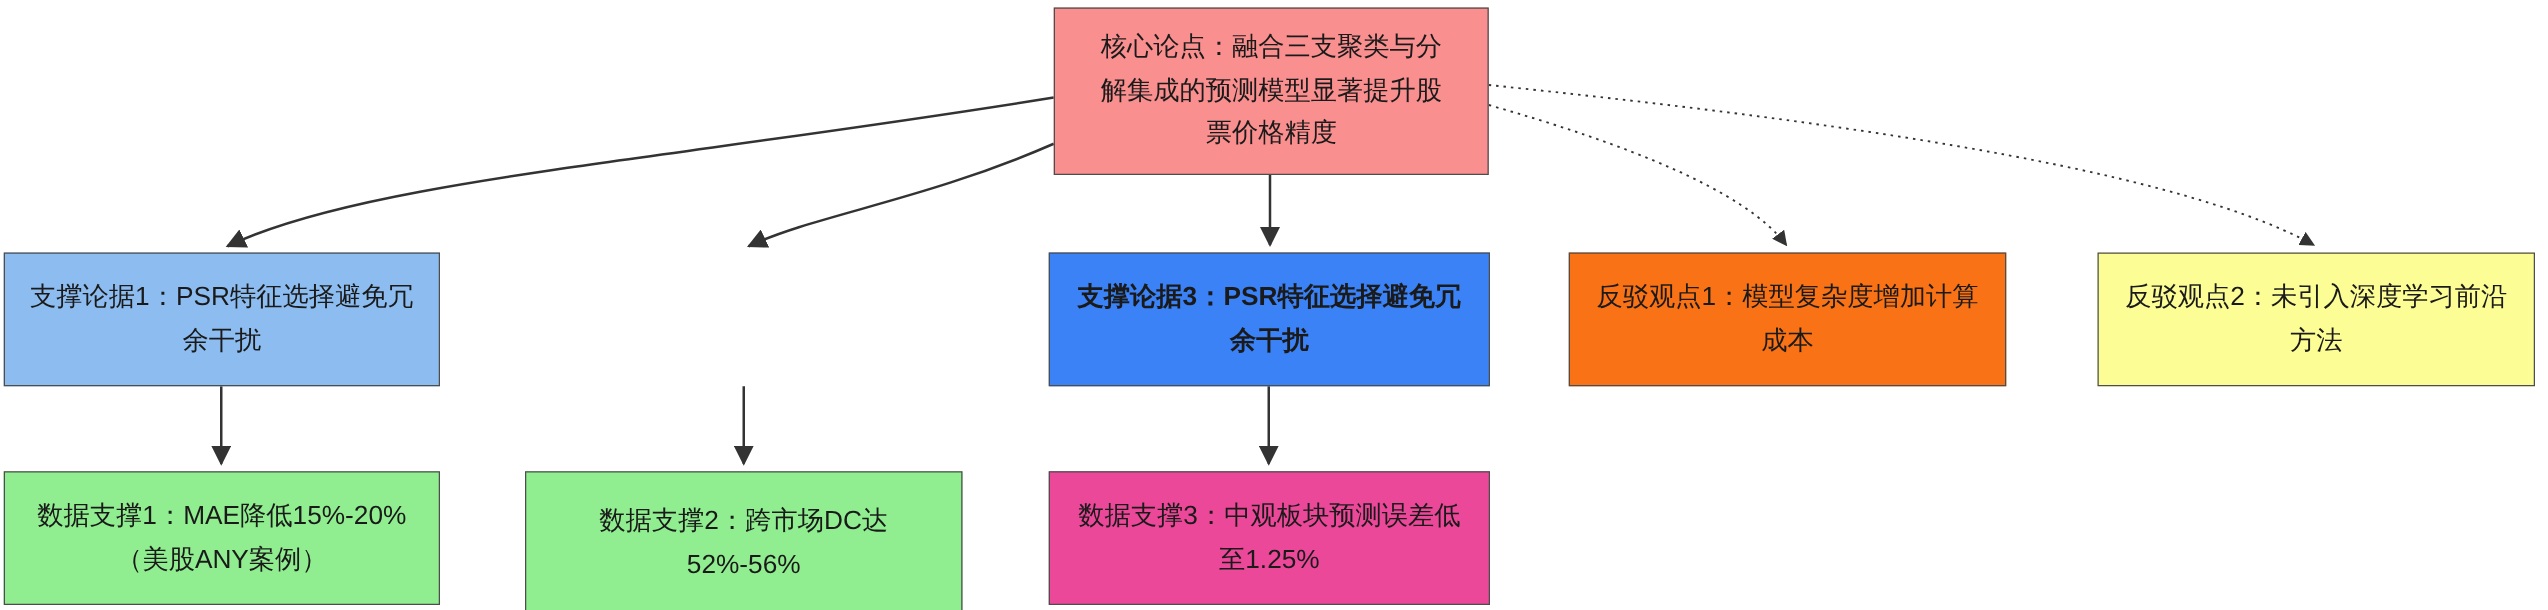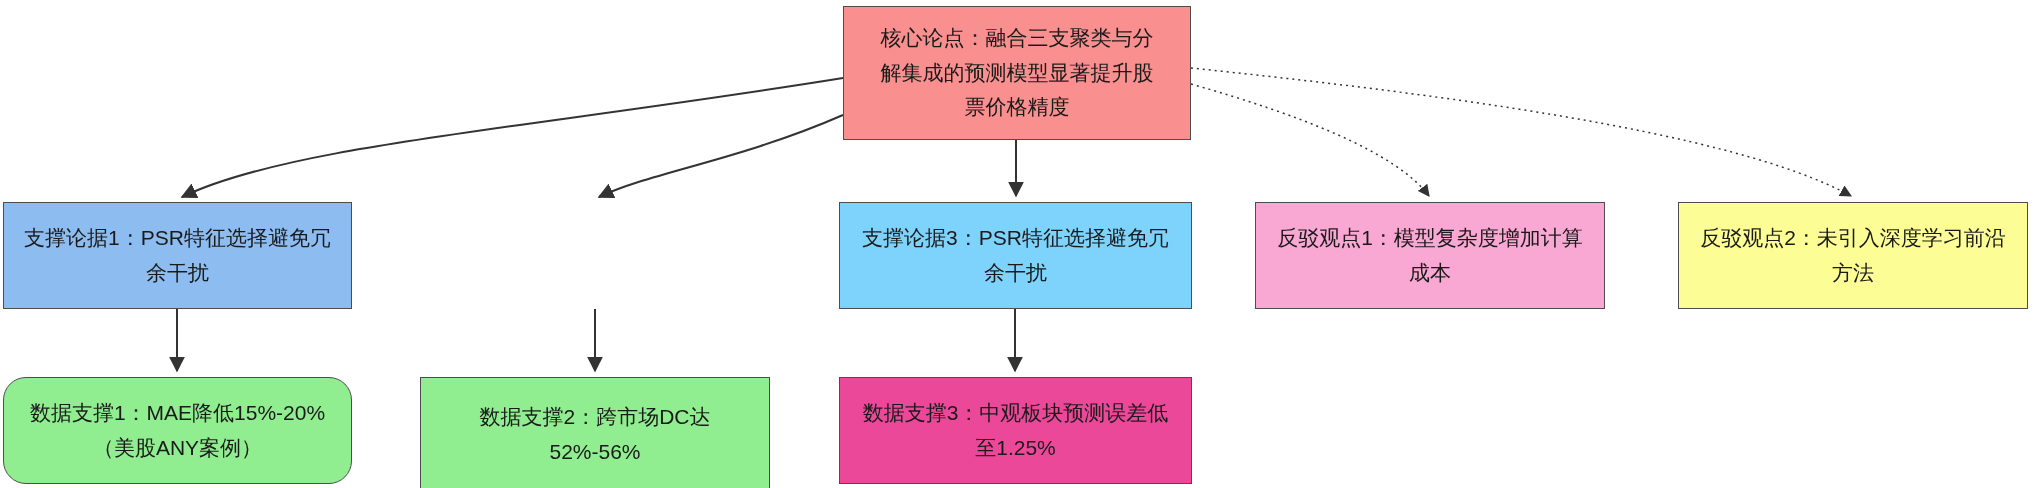--- a/index.html
+++ b/index.html
@@ -35,21 +35,21 @@
     font-size: 21px;
     line-height: 1.65;
     padding: 0 18px;
   }
   #n-core { left: 843px; top: 6px;   width: 348px; height: 134px; padding: 0 28px; }
   #n-s1   { left: 3px;    top: 202px; width: 349px; height: 107px; }
   #n-s2   { left: 420px;  top: 202px; width: 350px; height: 107px; }
   #n-s3   { left: 839px;  top: 202px; width: 353px; height: 107px; }
   #n-c1   { left: 1255px; top: 202px; width: 350px; height: 107px; }
   #n-c2   { left: 1678px; top: 202px; width: 350px; height: 107px; }
-  #n-d1   { left: 3px;    top: 377px; width: 349px; height: 107px; border-radius: 23px; }
+  #n-d1   { left: 3px;    top: 377px; width: 349px; height: 107px; }
   #n-d2   { left: 420px;  top: 377px; width: 350px; height: 116px; }
   #n-d3   { left: 839px;  top: 377px; width: 353px; height: 107px; }
   .edge-solid {
     fill: none;
     stroke: #333333;
     stroke-width: 2;
   }
   .edge-dotted {
     fill: none;
     stroke: #333333;
@@ -83,25 +83,25 @@
 
   <div class="node" id="n-core" style="background-color: rgb(249, 143, 143);">
     <span>核心论点：融合三支聚类与分解集成的预测模型显著提升股票价格精度</span>
   </div>
 
   <div class="node" id="n-s1" style="background-color: rgb(141, 189, 240);">
     <span>支撑论据1：PSR特征选择避免冗余干扰</span>
   </div>
 
 
-  <div class="node" id="n-s3" style="background-color: #7dd3fc;">
+  <div class="node" id="n-s3" style="background-color: #3b82f6; font-weight: bold;">
     <span>支撑论据3：PSR特征选择避免冗余干扰</span>
   </div>
 
-  <div class="node" id="n-c1" style="background-color: #f9a8d4;">
+  <div class="node" id="n-c1" style="background-color: #f97316;">
     <span>反驳观点1：模型复杂度增加计算成本</span>
   </div>
 
   <div class="node" id="n-c2" style="background-color: rgb(253, 253, 150);">
     <span>反驳观点2：未引入深度学习前沿方法</span>
   </div>
 
   <div class="node" id="n-d1" style="background-color: rgb(144, 238, 144);">
     <span>数据支撑1：MAE降低15%-20%（美股ANY案例）</span>
   </div>

